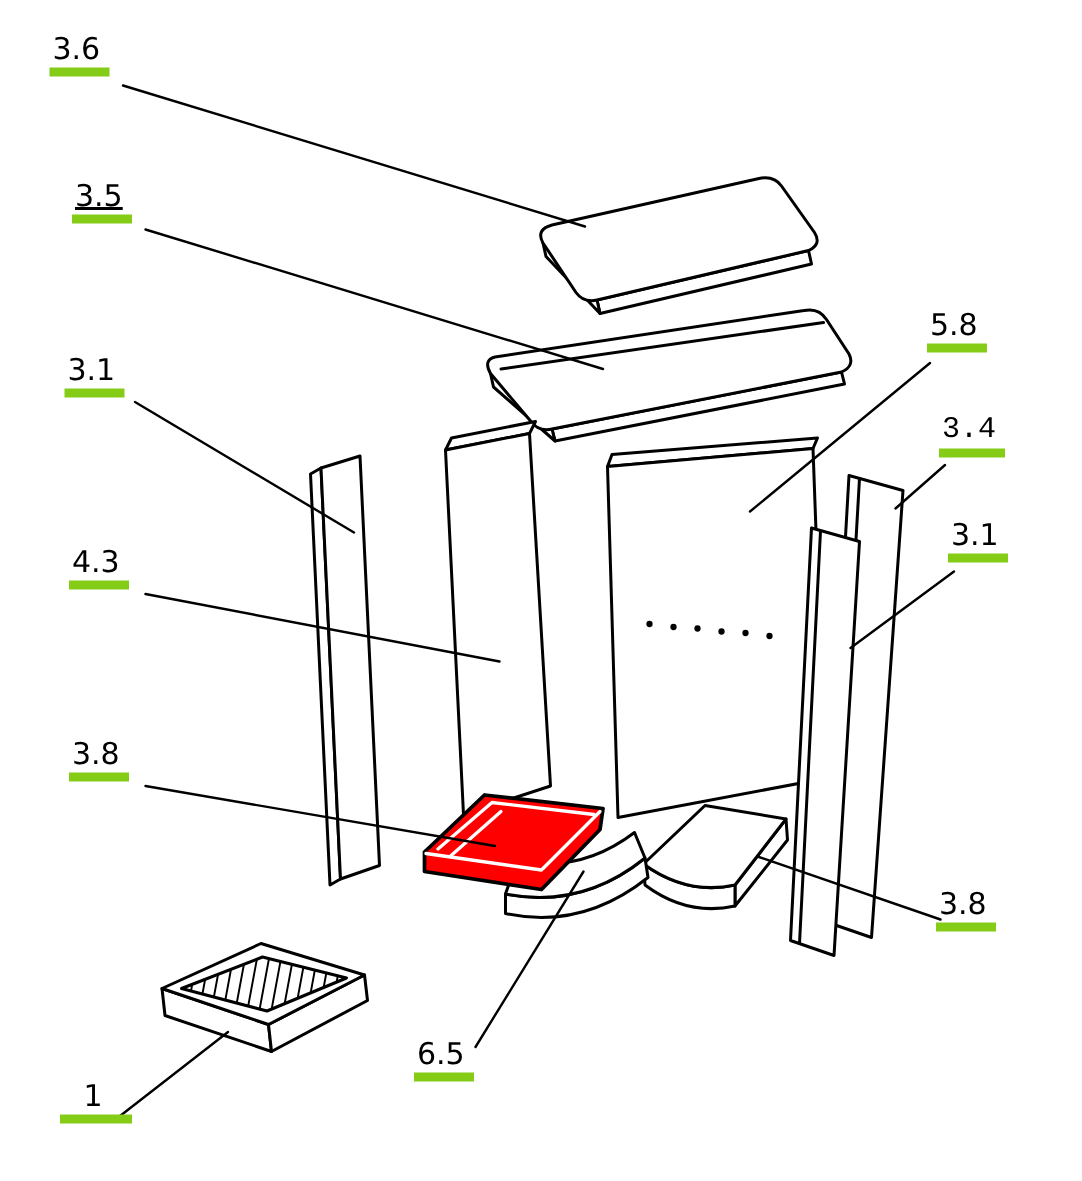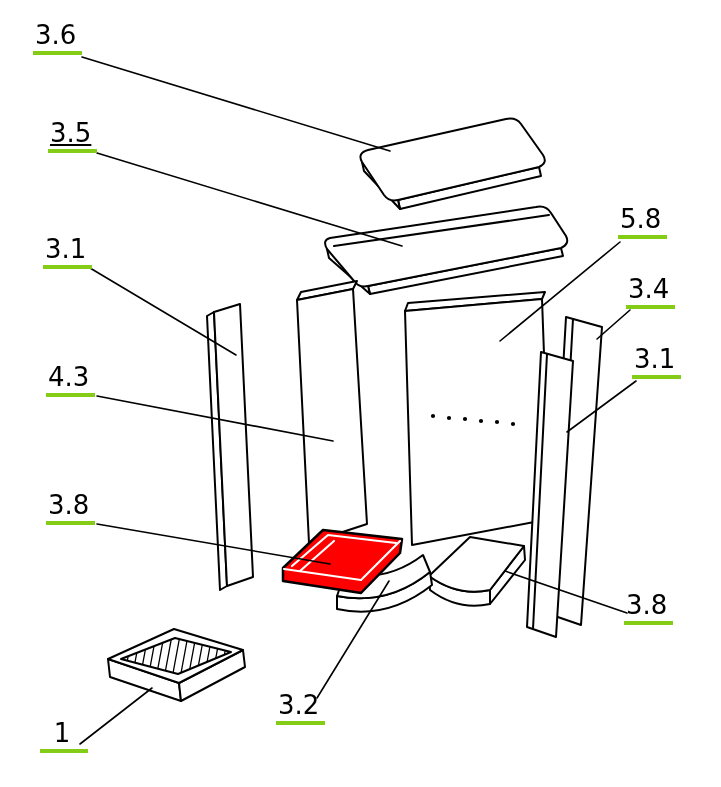--- a/index.html
+++ b/index.html
@@ -8,24 +8,24 @@
     position: relative;
     width: 721px;
     height: 787px;
     background: #ffffff;
     overflow: hidden;
     font-family: "DejaVu Sans", sans-serif;
   }
   .drawing { position: absolute; left: 0; top: 0; }
   .part-label {
     position: absolute;
-    font-size: 26px;
+    font-size: 20px;
     line-height: 1.05;
     color: #000;
-    border-bottom: 4px solid #84cc16;
+    border-bottom: 6px solid #84cc16;
     padding: 0 6px 2px 2px;
     white-space: nowrap;
   }
   .part-label.wide { min-width: 48px; text-align: center; }
 </style>
 </head>
 <body>
 
 <div class="canvas">
 
@@ -141,19 +141,19 @@
       <line x1="627" y1="613" x2="505" y2="571"></line>
     </g>
   </svg>
 
   <div class="part-label" style="left:33px;  top:22px;">3.6</div>
   <div class="part-label" style="left:48px;  top:120px;text-decoration:underline;">3.5</div>
   <div class="part-label" style="left:43px; top:236px;">3.1</div>
   <div class="part-label" style="left:46px;  top:364px;">4.3</div>
   <div class="part-label" style="left:46px; top:492px;">3.8</div>
   <div class="part-label wide" style="left:40px; top:720px;">1</div>
-  <div class="part-label" style="left:276px; top:692px;">3.2</div>
+  <div class="part-label" style="left:276px; top:692px;">6.5</div>
   <div class="part-label" style="left:618px; top:206px;">5.8</div>
-  <div class="part-label" style="left:626px; top:276px;">3.4</div>
+  <div class="part-label" style="left:626px; top:276px;font-family:Liberation Mono, monospace;">3.4</div>
   <div class="part-label" style="left:632px; top:346px;">3.1</div>
   <div class="part-label" style="left:624px; top:592px;">3.8</div>
 
 </div>
 
 </body></html>

